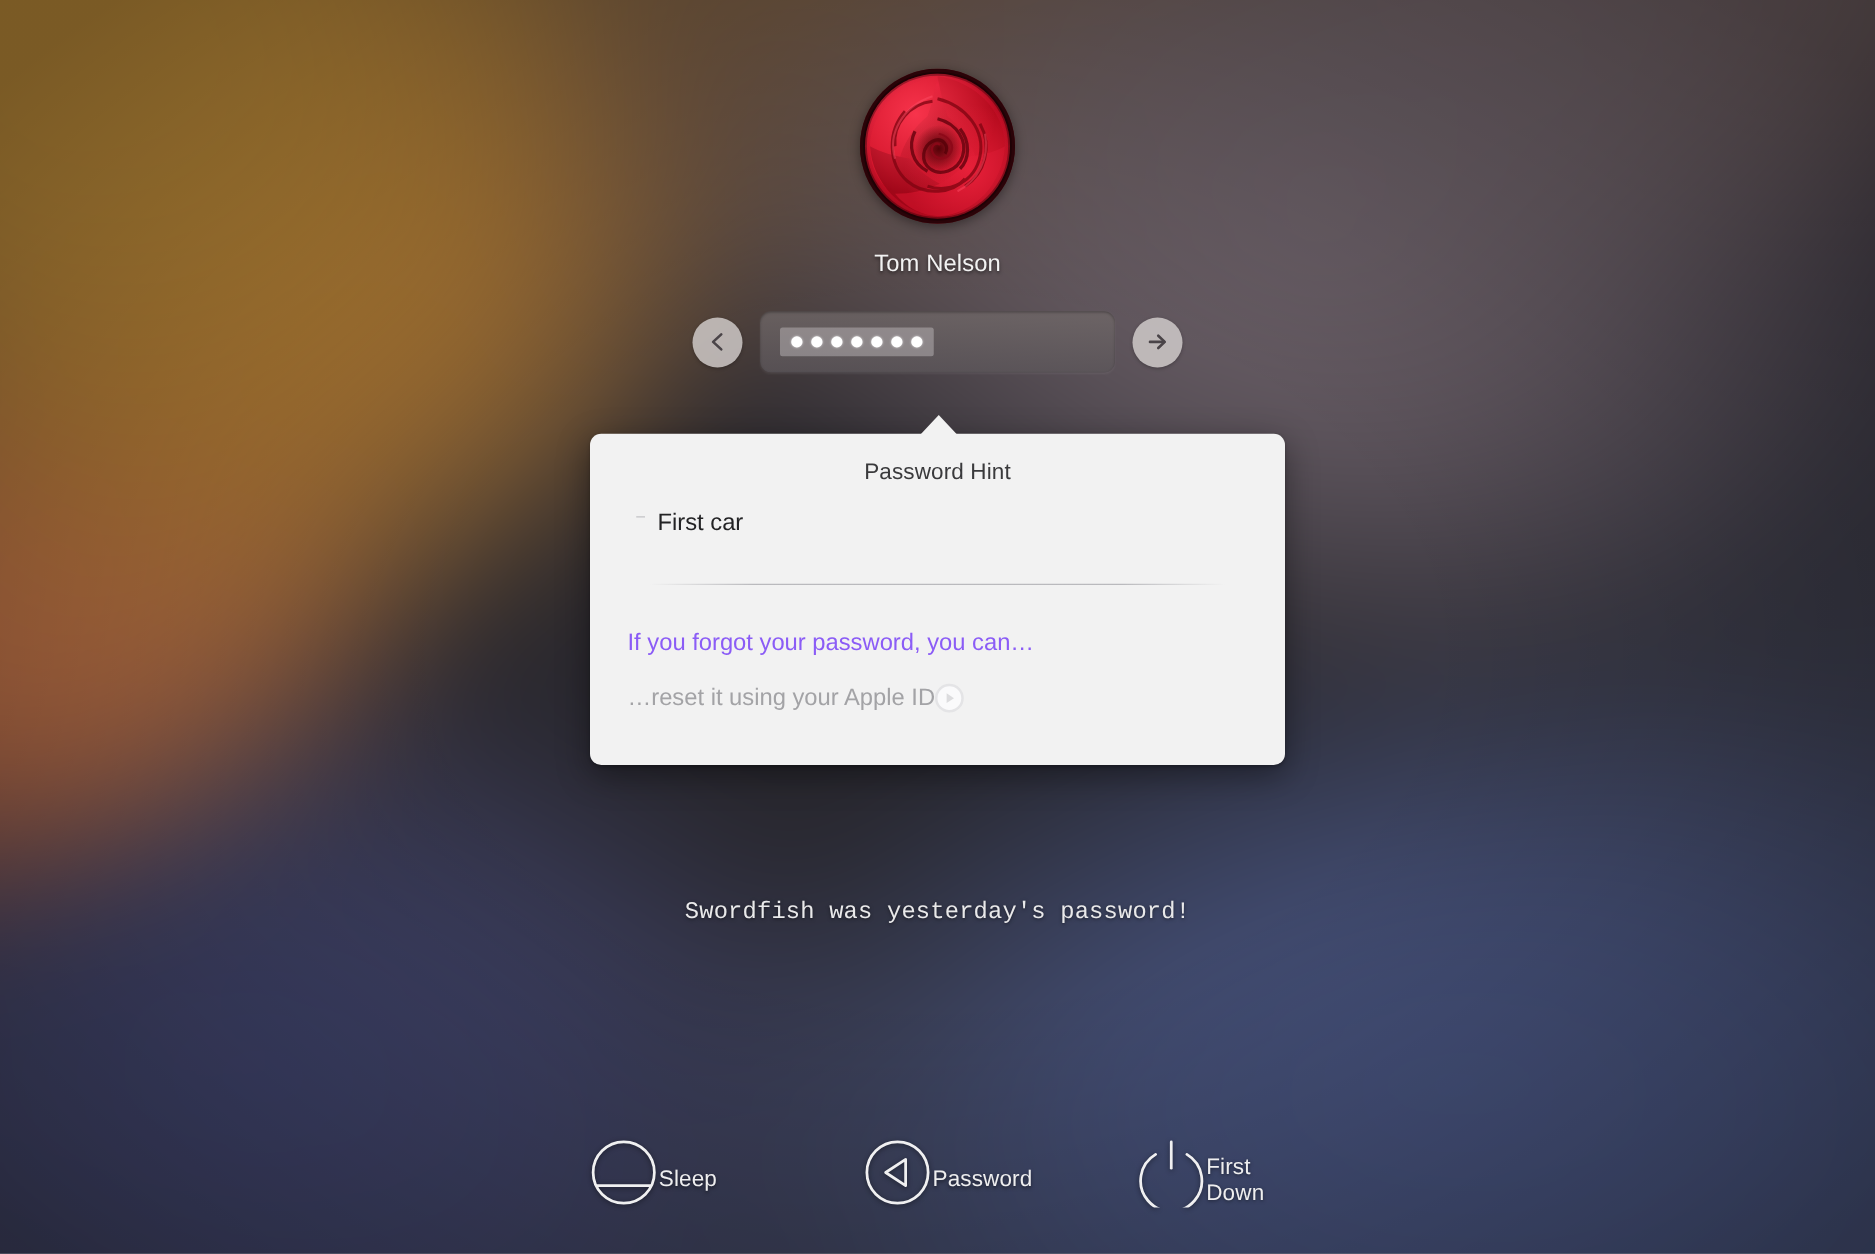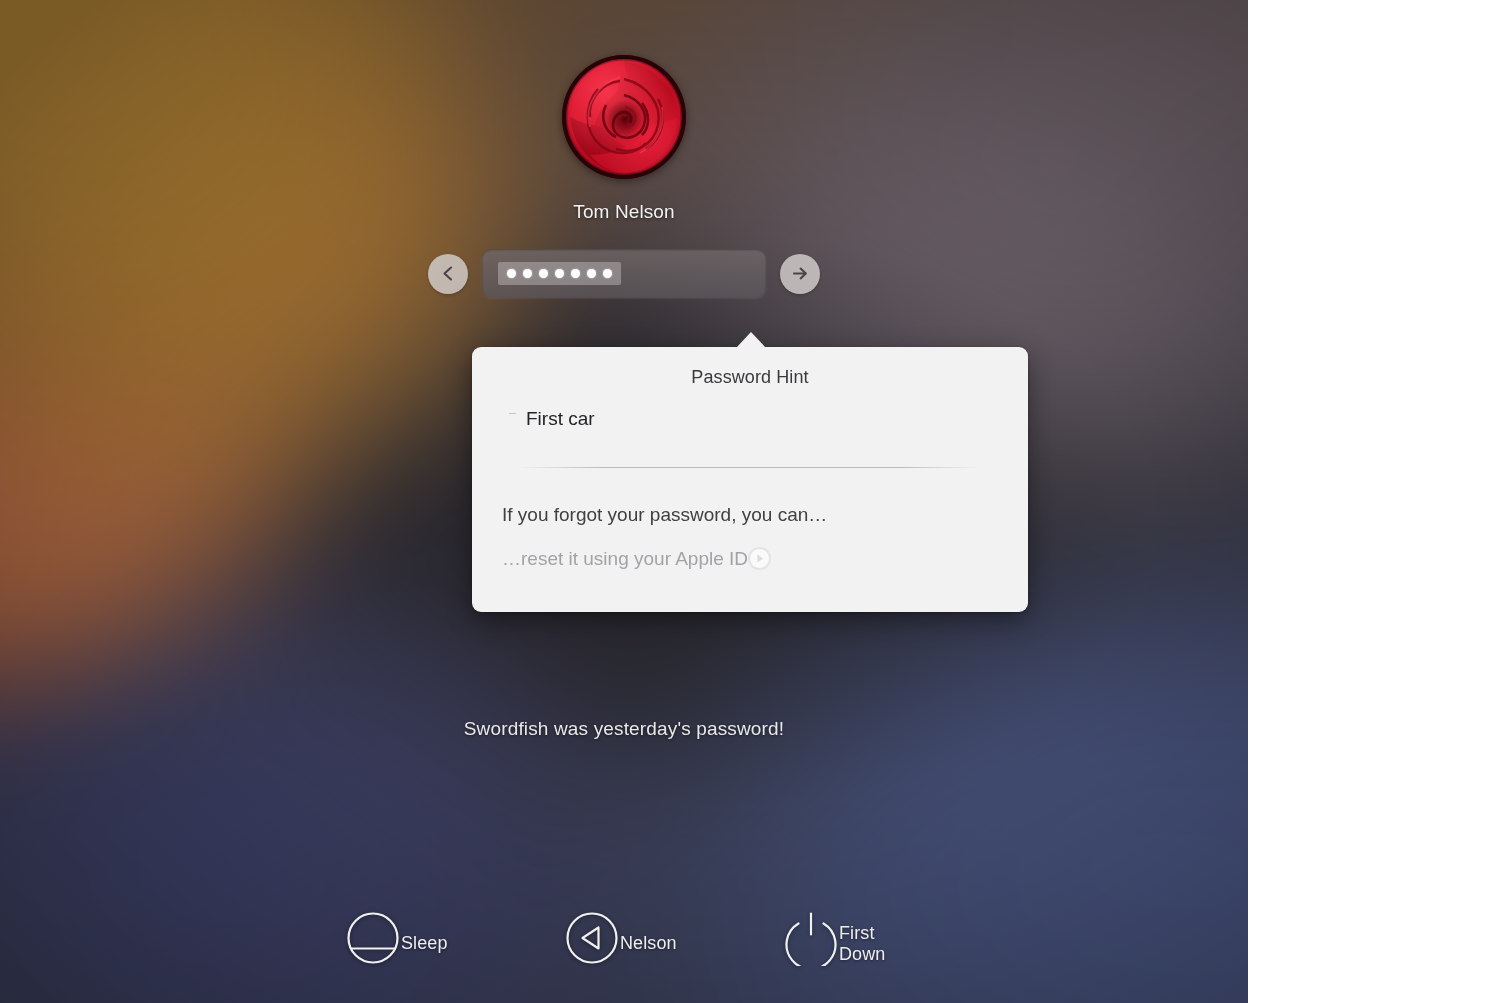--- a/index.html
+++ b/index.html
@@ -6,21 +6,21 @@
 
   html, body {
     width:1500px; height:1003px;
     overflow:hidden;
     font-family:"Liberation Sans", sans-serif;
   }
 
   
   #screen {
     position:relative;
-    width:1248px; height:1003px;
+    width:1500px; height:1003px;
     background:#3a3a44;
     overflow:hidden;
   }
   #backdrop {
     position:absolute; inset:-120px;
     background:
       
       radial-gradient(ellipse 620px 520px at 170px 140px, #b08235 0%, rgba(176,130,53,0.92) 28%, rgba(168,118,52,0.0) 72%),
       radial-gradient(ellipse 520px 460px at 330px 330px, #a87330 0%, rgba(168,115,48,0.85) 35%, rgba(160,105,50,0) 74%),
       
@@ -137,21 +137,21 @@
   .pop-divider {
     position:absolute;
     left:48px; right:48px; top:120px;
     height:1px;
     background:linear-gradient(90deg, rgba(190,190,192,0) 0%, rgba(176,176,180,0.85) 18%, rgba(176,176,180,0.85) 82%, rgba(190,190,192,0) 100%);
   }
   .pop-forgot {
     position:absolute;
     left:30px; top:157px;
     font-size:19px;
-    color:#404040;
+    color:#8b5cf6;
   }
   .pop-reset-row {
     position:absolute;
     left:30px; top:200px;
     display:flex; align-items:center; 
     cursor:pointer;
   }
   .pop-reset {
     font-size:19px;
     color:#a3a3a6;
@@ -172,20 +172,21 @@
 
   
   #message {
     position:absolute;
     left:0; right:0; top:718px;
     text-align:center;
     color:#e9e9ea;
     font-size:19px;
     letter-spacing:0.15px;
     text-shadow:0 1px 3px rgba(0,0,0,0.5);
+    font-family:Liberation Mono, monospace;
   }
 
   
   #power-row {
     position:absolute;
     left:0; right:0; bottom:33px;
     display:flex; justify-content:center;
     gap:99px;
   }
   .power-item {
@@ -341,21 +342,21 @@
       <span class="power-label">Sleep</span>
     </div>
 
     <div class="power-item">
       <span class="power-icon">
         <svg width="56" height="56" viewBox="0 0 56 56">
           <circle cx="28" cy="28" r="24.5" fill="none" stroke="#f0f0f1" stroke-width="2.2"></circle>
           <path d="M34.5 17.5 L34.5 38.5 L18.5 28 Z" fill="none" stroke="#f0f0f1" stroke-width="2.2" stroke-linejoin="round"></path>
         </svg>
       </span>
-      <span class="power-label">Nelson</span>
+      <span class="power-label">Password</span>
     </div>
 
     <div class="power-item">
       <span class="power-icon">
         <svg width="56" height="56" viewBox="0 0 56 56">
           <path d="M40.5 13.5 A24.5 24.5 0 1 1 15.5 13.5" fill="none" stroke="#f0f0f1" stroke-width="2.2" stroke-linecap="round"></path>
           <path d="M28 3.5 V24.5" fill="none" stroke="#f0f0f1" stroke-width="2.2" stroke-linecap="round"></path>
         </svg>
       </span>
       <span class="power-label">First Down</span>

